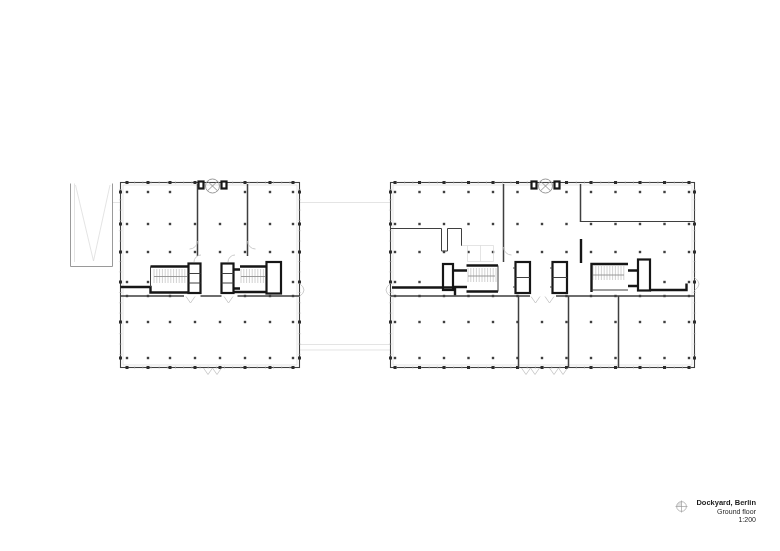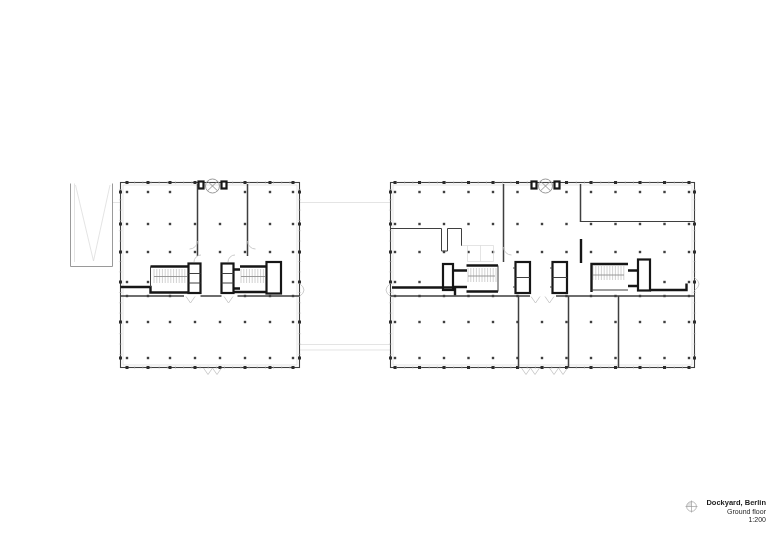--- a/index.html
+++ b/index.html
@@ -17,21 +17,21 @@
   .hv-f{fill:#fff;stroke:var(--heavy);stroke-width:2.2;}
   .md{fill:none;stroke:var(--mid);stroke-width:0.9;}
   .lt{fill:none;stroke:var(--light);stroke-width:0.8;}
   .thin{fill:none;stroke:var(--faint);stroke-width:0.7;}
   .tick{stroke:var(--light);stroke-width:0.5;}
   .hatch{stroke:#ababab;stroke-width:0.55;}
   .dot{fill:var(--ink);}
   .fsq{fill:#2c2c2c;}
   
   .titleblock{
-    position:absolute;top:499px;right:14px;
+    position:absolute;top:499px;right:24px;
     display:flex;align-items:flex-start;gap:7px;
   }
   .tb-text{text-align:right;color:var(--text,#1c1c1c);}
   .tb-title{font-size:7.5px;font-weight:bold;line-height:8.5px;}
   .tb-sub{font-size:7px;line-height:8.5px;}
 </style>
 </head>
 <body>
 
 <svg width="780" height="551" viewBox="0 0 780 551">

